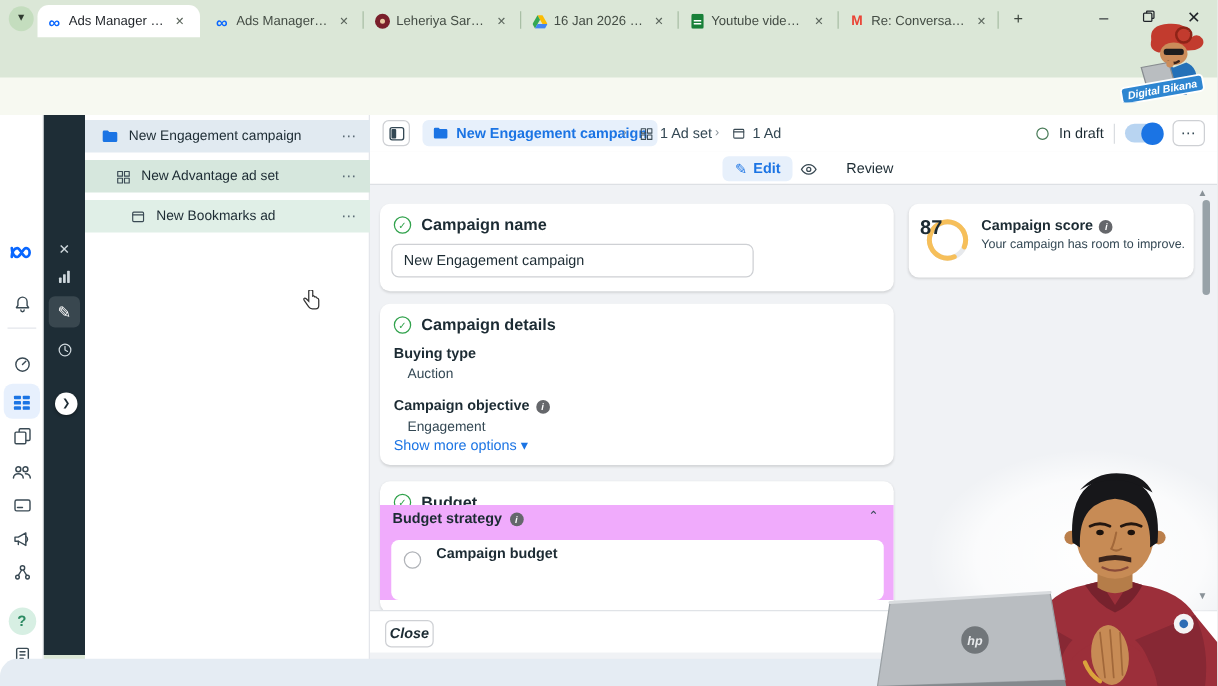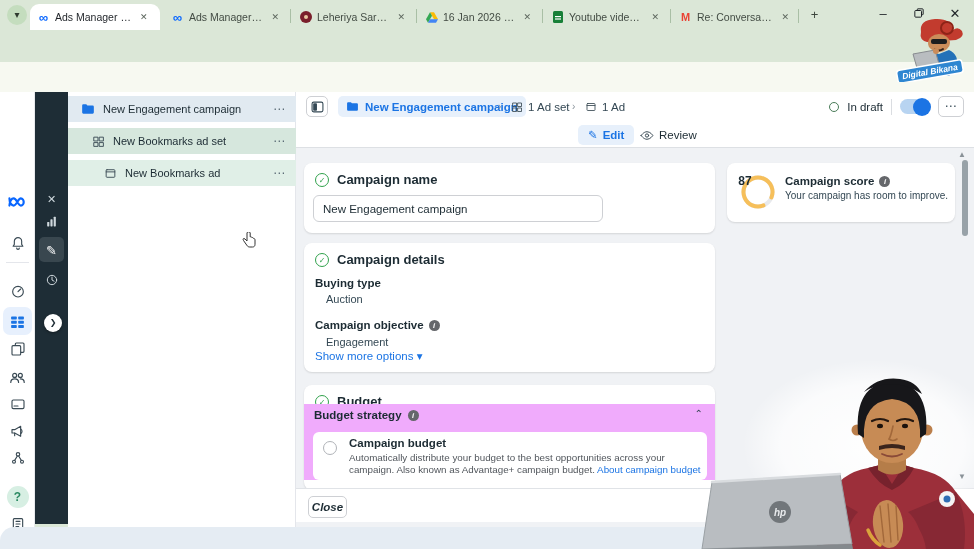--- a/index.html
+++ b/index.html
@@ -98,21 +98,21 @@
   .draft-txt { font-size:11.5px; color:#1c2b33; }
   .vdiv { width:1px; height:16px; background:#dadde1; }
   .toggle { width:30px; height:15px; border-radius:8px; background:#b8d4f1; position:relative; }
   .toggle .knob { position:absolute; right:-1px; top:-1.5px; width:18px; height:18px; border-radius:50%; background:#1b74e4; }
   .menu-btn { width:26px; height:21px; border:1px solid #ced0d4; border-radius:5px; color:#344854;
     font-size:12px; text-align:center; line-height:19px; letter-spacing:1px; }
 
   .tab-row { position:absolute; left:296px; top:121px; width:678px; height:27px; background:#fff; border-bottom:1px solid #dde0e4; }
   .edit-pill { position:absolute; left:282px; top:4px; height:20px; background:#e7f0fb; border-radius:5px;
     display:flex; align-items:center; gap:5px; padding:0 10px; font-size:11.5px; font-weight:bold; color:#1b74e4; }
-  .review-tab { position:absolute; left:344px; top:4px; height:20px; display:flex; align-items:center; gap:5px;
+  .review-tab { position:absolute; left:344px; top:4px; height:20px; display:flex; align-items:center; gap:23px;
     font-size:11.5px; color:#1c2b33; }
 
   .card { position:absolute; background:#fff; border-radius:8px; box-shadow:0 1px 2px rgba(0,0,0,.12); }
   .card-head { position:absolute; left:11px; top:9px; display:flex; align-items:center; gap:8px; }
   .check-circ { width:14px; height:14px; border:1.6px solid #31a24c; border-radius:50%; color:#31a24c;
     font-size:8px; font-weight:bold; text-align:center; line-height:13px; flex:0 0 auto; }
   .card-title { font-size:13px; font-weight:bold; color:#1c2b33; }
   .info-dot { width:11px; height:11px; border-radius:50%; background:#65676b; color:#fff; font-size:7.5px;
     font-style:italic; font-weight:bold; text-align:center; line-height:11px; display:inline-block; }
 
@@ -133,21 +133,21 @@
   .strategy-head { position:absolute; left:10px; top:5px; display:flex; align-items:center; gap:6px;
     font-size:11.5px; font-weight:bold; color:#1c2b33; }
   .collapse-caret { position:absolute; right:12px; top:4px; font-size:10px; color:#344854; }
   .option-box { position:absolute; left:9px; top:28px; width:394px; height:48px; background:#fff; border-radius:6px; }
   .radio { position:absolute; left:10px; top:9px; width:14px; height:14px; border:1.6px solid #b0b3b8; border-radius:50%; background:#fff; }
   .opt-title { position:absolute; left:36px; top:5px; font-size:11.5px; font-weight:bold; color:#1c2b33; }
   .opt-desc { position:absolute; left:36px; top:20px; width:352px; font-size:9.8px; line-height:12px; color:#51565c; }
 
   #card-score { left:727px; top:163px; width:228px; height:59px; }
   .gauge-wrap { position:absolute; left:13px; top:11px; width:36px; height:36px; }
-  .gauge-num { position:absolute; left:0; top:11px; width:36px; text-align:center; font-size:12px; font-weight:bold; color:#1c2b33; }
+  .gauge-num { position:absolute; left:0; top:11px; width:36px; text-align:center; font-size:16px; font-weight:bold; color:#1c2b33; }
   .score-title { position:absolute; left:58px; top:12px; font-size:11.5px; font-weight:bold; color:#1c2b33; display:flex; gap:5px; align-items:center;}
   .score-desc { position:absolute; left:58px; top:27px; width:165px; font-size:10px; color:#344854; }
 
   .scrollbar-thumb { position:absolute; left:962px; top:160px; width:6px; height:76px; background:#98a2a8; border-radius:3px; z-index:51; }
   .scroll-arrow { position:absolute; left:958px; font-size:8px; color:#8a9298; z-index:51; }
 
   .footer-bar { position:absolute; left:296px; top:488px; width:678px; height:34px; background:#fff; border-top:1px solid #e0e3e7; }
   .close-btn { position:absolute; left:12px; top:7px; width:39px; height:22px; border:1px solid #ced0d4; border-radius:5px;
     background:#fff; font-size:11.5px; font-weight:bold; color:#1c2b33; text-align:center; line-height:20px;font-style:italic; }
 
@@ -372,21 +372,21 @@
       <span>New Engagement campaign</span>
       <span class="dots">⋯</span>
     </div>
     <div class="tree-row trow2">
       <svg width="13" height="13" viewBox="0 0 24 24" class="icon-stroke">
           <rect x="4" y="4" width="7" height="7"></rect>
           <rect x="14" y="4" width="7" height="7"></rect>
           <rect x="4" y="14" width="7" height="7"></rect>
           <rect x="14" y="14" width="7" height="7"></rect>
         </svg>
-      <span>New Bookmarks ad set</span>
+      <span>New Advantage ad set</span>
       <span class="dots">⋯</span>
     </div>
     <div class="tree-row trow3">
       <svg width="13" height="13" viewBox="0 0 24 24" class="icon-stroke">
           <rect x="4" y="5" width="16" height="14" rx="1.5"></rect>
           <path d="M4 9h16"></path>
         </svg>
       <span>New Bookmarks ad</span>
       <span class="dots">⋯</span>
     </div>
@@ -487,23 +487,20 @@
     </div>
     <div class="strategy-sec">
       <div class="strategy-head">
         <span>Budget strategy</span>
         <span class="info-dot">i</span>
       </div>
       <div class="collapse-caret">⌃</div>
       <div class="option-box">
         <span class="radio"></span>
         <div class="opt-title">Campaign budget</div>
-        <div class="opt-desc">
-          <span>Automatically distribute your budget to the best opportunities across your campaign. Also known as Advantage+ campaign budget. </span><span class="link-blue">About campaign budget</span>
-        </div>
       </div>
     </div>
   </div>
 
   <div class="card" id="card-score">
     <div class="gauge-wrap">
       <svg width="36" height="36" viewBox="0 0 36 36">
         <circle cx="18" cy="18" r="14.5" fill="none" stroke="#e7e9ec" stroke-width="4"></circle>
         <circle cx="18" cy="18" r="14.5" fill="none" stroke="#f6bf5a" stroke-width="4" stroke-linecap="round" stroke-dasharray="79 12.1" transform="rotate(68 18 18)"></circle>
       </svg>

